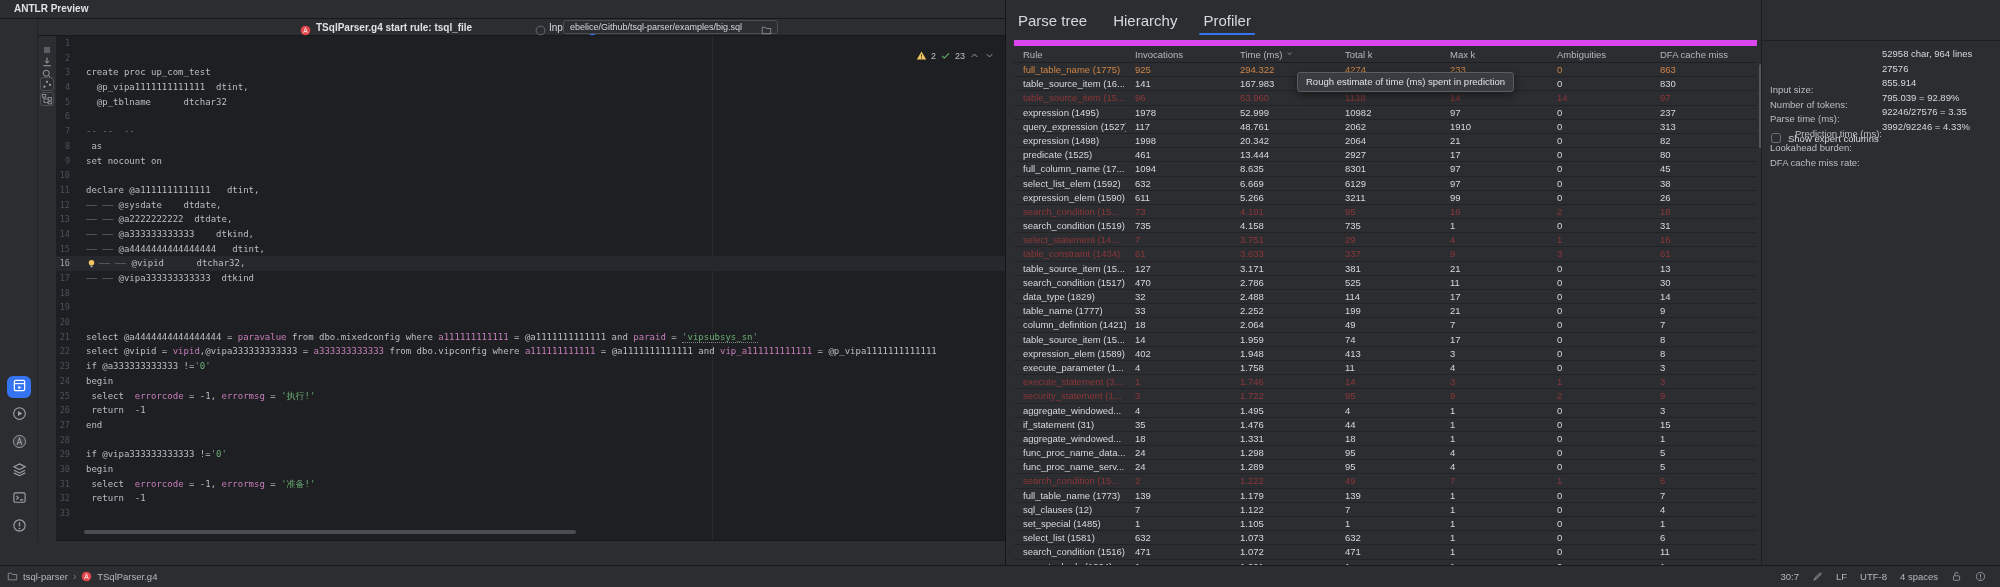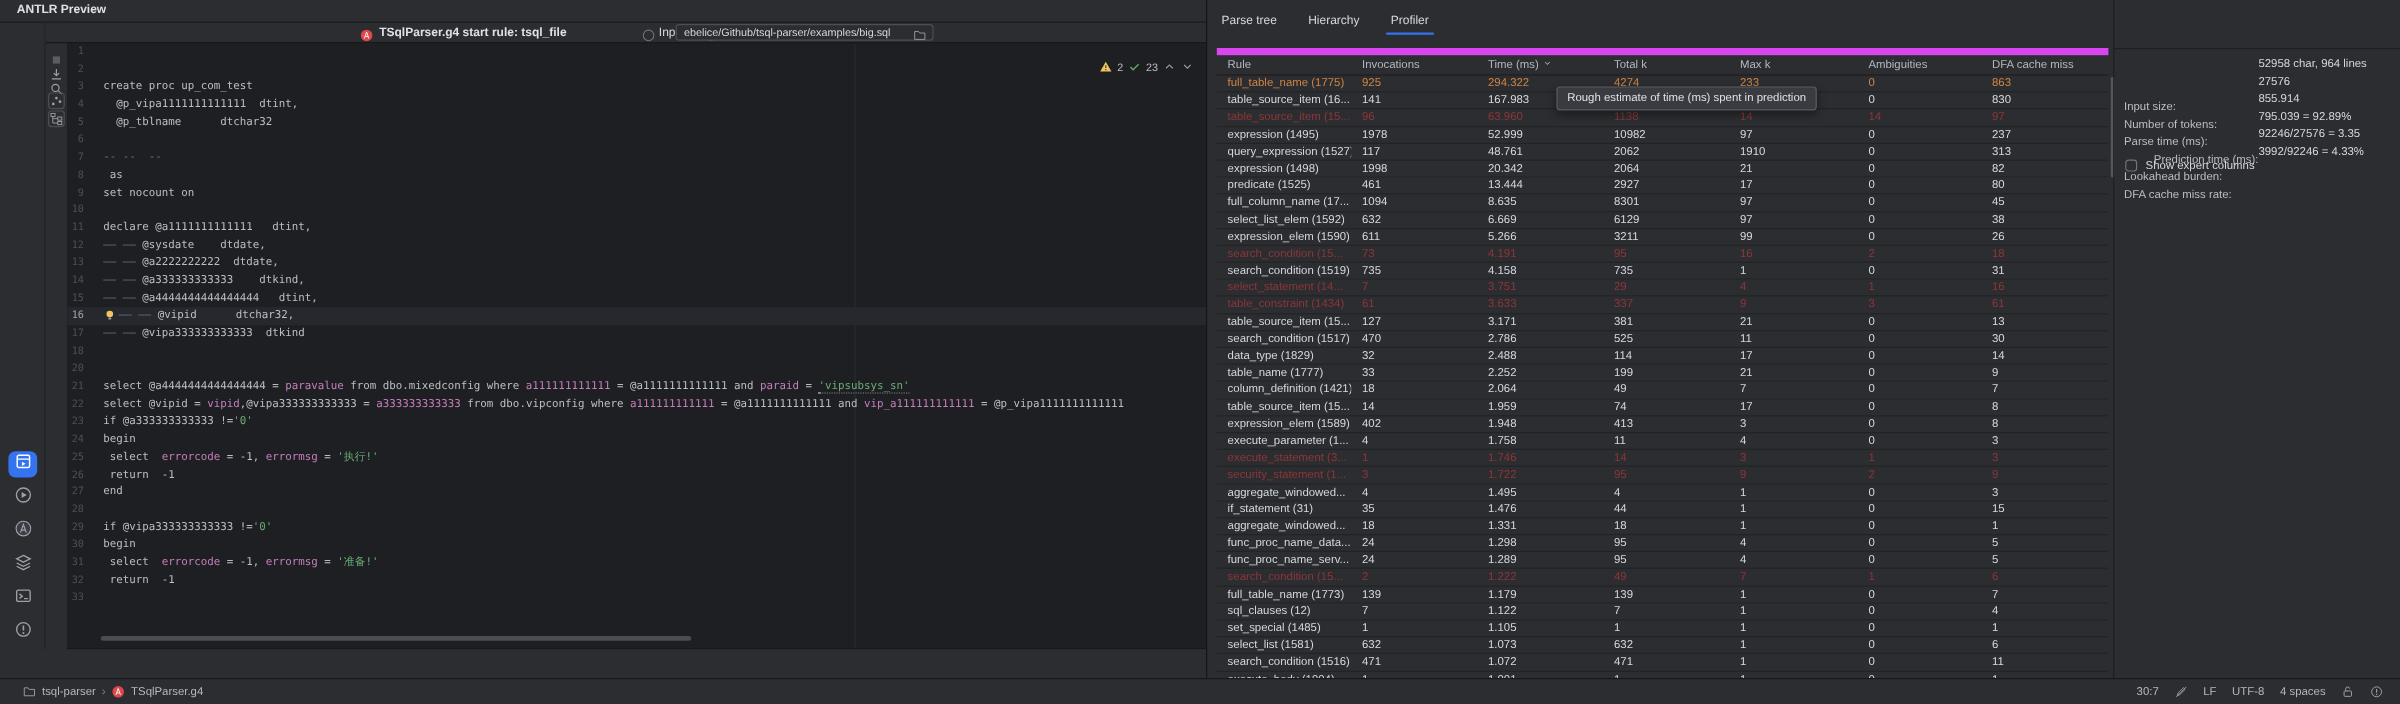--- a/index.html
+++ b/index.html
@@ -50,21 +50,21 @@
   .tk-d{color:#bcbec4;} .tk-p{color:#c77dbb;} .tk-s{color:#6aab73;}
   .tk-su{color:#6aab73;border-bottom:1px dotted #7f8288;} .tk-c{color:#6f737a;}
   .insp{position:absolute;right:10px;top:14px;display:flex;align-items:center;gap:4px;font-size:9px;color:#bcbec4;}
   .insp svg{width:10px;height:10px;display:block;}
   .h-scroll{position:absolute;left:28px;top:494px;width:492px;height:4px;border-radius:2px;background:#4a4d52;}
 
   .gap-strip{position:absolute;left:0;top:541px;width:1005px;height:24px;background:#2b2d30;}
 
   
   .right-panel{position:absolute;left:1005px;top:0;width:995px;height:565px;background:#2b2d30;border-left:1px solid #141517;}
-  .tabs{position:absolute;left:10px;top:8px;display:flex;gap:22px;font-size:10px;color:#d5d8de;}
+  .tabs{position:absolute;left:10px;top:8px;display:flex;gap:22px;font-size:15px;color:#d5d8de;}
   .tab{position:relative;padding:4px 2px 8px 2px;cursor:default;}
   .tab.active:after{content:"";position:absolute;left:-2px;right:-2px;bottom:2px;height:2px;background:#3574f0;border-radius:1px;}
   .grid-row{display:grid;grid-template-columns:112px 105px 105px 105px 107px 103px 106px;}
   .thead{position:absolute;left:8px;top:40px;width:743px;height:23px;border-top:6px solid #d946ef;border-bottom:1px solid #1e1f22;
          font-size:9.5px;color:#b4b8bf;align-items:center;}
   .thead .cell{padding-left:9px;display:flex;align-items:center;gap:3px;white-space:nowrap;overflow:hidden;}
   .thead svg{width:9px;height:9px;}
   .tbody{position:absolute;left:8px;top:63px;width:743px;height:502px;overflow:hidden;}
   .trow{height:14.2px;line-height:14.2px;font-size:9.5px;color:#d5d8de;border-bottom:1px solid rgba(0,0,0,0.22);}
   .trow .cell{padding-left:9px;white-space:nowrap;overflow:hidden;}
@@ -82,21 +82,21 @@
   .stat-label{width:112px;color:#bcbec4;margin-top:36px;}
   .stat-value{color:#d5d8de;}
   .expert{position:absolute;left:8px;top:132px;display:flex;align-items:center;gap:6px;font-size:9.5px;color:#d5d8de;}
   .expert svg{width:12px;height:12px;display:block;}
   .legend{position:absolute;left:8px;top:152px;width:106px;border:1px solid #43454a;border-radius:2px;padding:3px 6px;}
   .legend-item{font-size:9.5px;line-height:14px;white-space:nowrap;}
 
   
   .status-bar{position:absolute;left:0;top:565px;width:2000px;height:22px;background:#2b2d30;border-top:1px solid #17181b;
               display:flex;align-items:center;font-size:9.5px;color:#b4b8bf;}
-  .sb-left{display:flex;align-items:center;gap:5px;padding-left:19px;text-align:center;}
+  .sb-left{display:flex;align-items:center;gap:5px;padding-left:7px;text-align:center;}
   .sb-right{margin-left:auto;display:flex;align-items:center;gap:13px;padding-right:14px;}
   .sb-ico svg{width:11px;height:11px;display:block;}
   .crumb-sep{color:#7a7e85;font-size:10px;}
 </style>
 </head>
 <body>
 
 <div class="screen">
 
   <div class="title-row">
@@ -228,20 +228,21 @@
         <div class="code-line"><span class="ln">12</span><span class="code-body"><span class="tk-c">—— —— </span><span class="tk-d">@sysdate    dtdate,</span></span></div>
         <div class="code-line"><span class="ln">13</span><span class="code-body"><span class="tk-c">—— —— </span><span class="tk-d">@a2222222222  dtdate,</span></span></div>
         <div class="code-line"><span class="ln">14</span><span class="code-body"><span class="tk-c">—— —— </span><span class="tk-d">@a333333333333    dtkind,</span></span></div>
         <div class="code-line"><span class="ln">15</span><span class="code-body"><span class="tk-c">—— —— </span><span class="tk-d">@a4444444444444444   dtint,</span></span></div>
         <div class="code-line current"><span class="ln">16</span><span class="code-body"><span class="bulb"><svg viewBox="0 0 16 16">
                 <circle cx="8" cy="6.8" r="4" fill="#f2c55c"></circle>
                 <rect x="6.3" y="11" width="3.4" height="2.6" rx=".7" fill="#9da0a8"></rect>
               </svg></span><span class="tk-c">—— —— </span><span class="tk-d">@vipid      dtchar32,</span></span></div>
         <div class="code-line"><span class="ln">17</span><span class="code-body"><span class="tk-c">—— —— </span><span class="tk-d">@vipa333333333333  dtkind</span></span></div>
         <div class="code-line"><span class="ln">18</span><span class="code-body"></span></div>
+        <div class="code-line"><span class="ln">19</span><span class="code-body"></span></div>
         <div class="code-line"><span class="ln">20</span></div>
         <div class="code-line"><span class="ln">21</span><span class="code-body"><span class="tk-d">select @a4444444444444444 = </span><span class="tk-p">paravalue</span><span class="tk-d"> from dbo.mixedconfig where </span><span class="tk-p">a111111111111</span><span class="tk-d"> = @a1111111111111 and </span><span class="tk-p">paraid</span><span class="tk-d"> = </span><span class="tk-su">'vipsubsys_sn'</span></span></div>
         <div class="code-line"><span class="ln">22</span><span class="code-body"><span class="tk-d">select @vipid = </span><span class="tk-p">vipid</span><span class="tk-d">,@vipa333333333333 = </span><span class="tk-p">a333333333333</span><span class="tk-d"> from dbo.vipconfig where </span><span class="tk-p">a111111111111</span><span class="tk-d"> = @a1111111111111 and </span><span class="tk-p">vip_a111111111111</span><span class="tk-d"> = @p_vipa1111111111111</span></span></div>
         <div class="code-line"><span class="ln">23</span><span class="code-body"><span class="tk-d">if @a333333333333 !=</span><span class="tk-s">'0'</span></span></div>
         <div class="code-line"><span class="ln">24</span><span class="code-body"><span class="tk-d">begin</span></span></div>
         <div class="code-line"><span class="ln">25</span><span class="code-body"><span class="tk-d"> select  </span><span class="tk-p">errorcode</span><span class="tk-d"> = -1, </span><span class="tk-p">errormsg</span><span class="tk-d"> = </span><span class="tk-s">'执行!'</span></span></div>
         <div class="code-line"><span class="ln">26</span><span class="code-body"><span class="tk-d"> return  -1</span></span></div>
         <div class="code-line"><span class="ln">27</span><span class="code-body"><span class="tk-d">end</span></span></div>
         <div class="code-line"><span class="ln">28</span><span class="code-body"></span></div>
         <div class="code-line"><span class="ln">29</span><span class="code-body"><span class="tk-d">if @vipa333333333333 !=</span><span class="tk-s">'0'</span></span></div>

